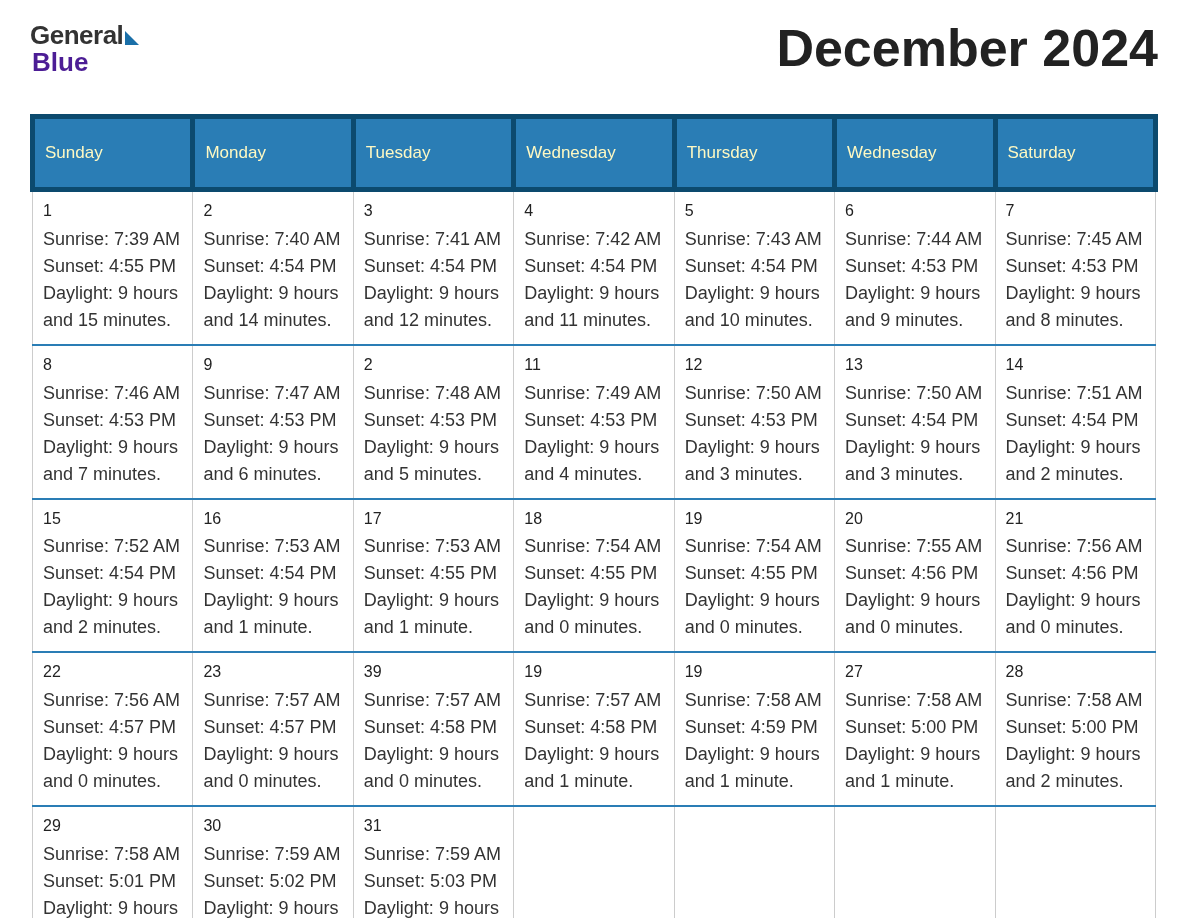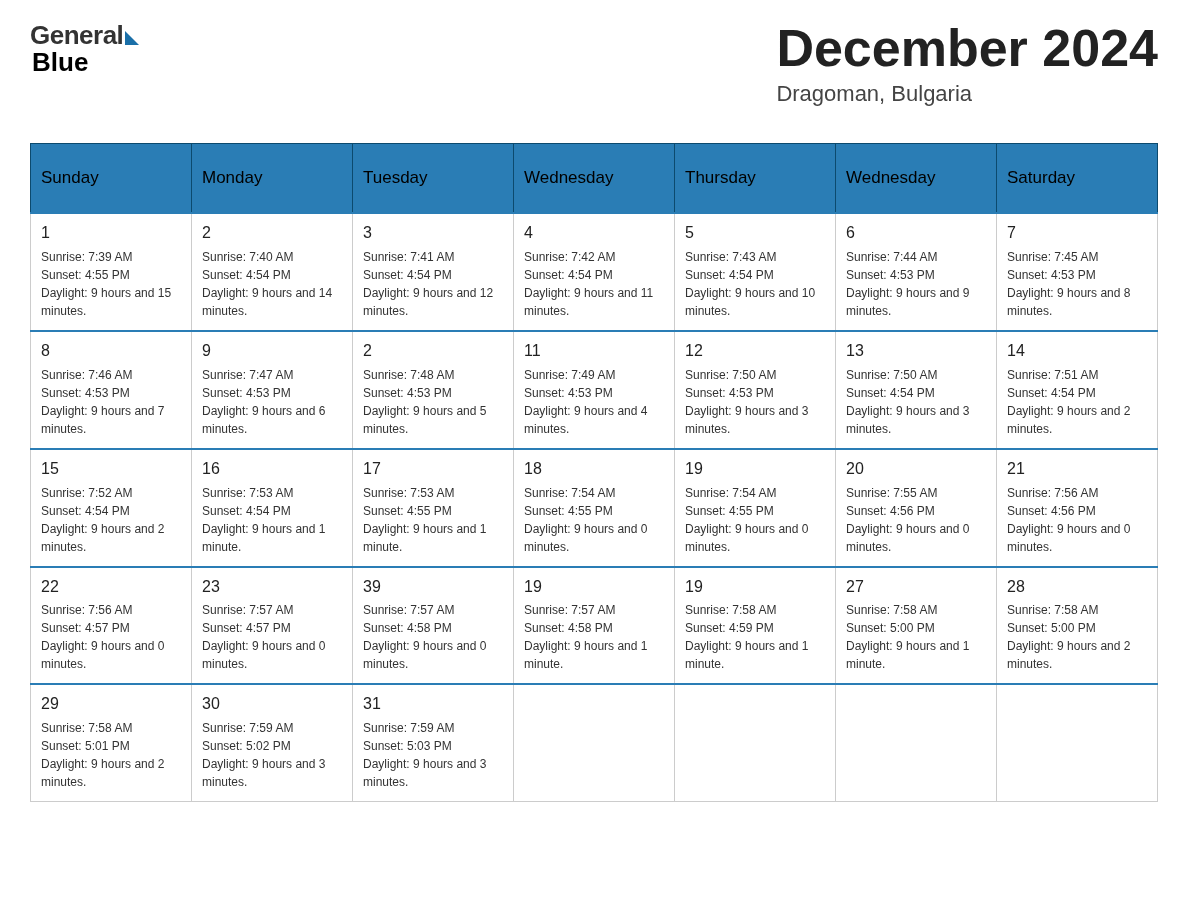--- a/index.html
+++ b/index.html
@@ -36,69 +36,70 @@
       height: 0;
       border-left: 14px solid #1a6fa8;
       border-top: 14px solid transparent;
       border-bottom: 0px solid transparent;
       margin-left: 2px;
       margin-top: 4px;
     }
     .logo-blue {
       font-size: 26px;
       font-weight: bold;
-      color: #000000;
+      color: #4c1d95;
       margin-top: -4px;
       margin-left: 2px;
     }
     .title-block {
+      text-align: right;
     }
     .month-title {
       font-size: 52px;
       font-weight: bold;
       color: #222;
       line-height: 1.1;
     }
     .location-title {
       font-size: 22px;
       color: #444;
       margin-top: 4px;
     }
     table {
       width: 100%;
       border-collapse: collapse;
       table-layout: fixed;
     }
     thead tr th {
       background-color: #2a7db5;
-      color: #000000;
+      color: #fef9c3;
       font-size: 17px;
       font-weight: normal;
       padding: 24px 10px;
       text-align: left;
-      border: 1px solid #0c4a6e;
+      border: 5px solid #0c4a6e;
     }
     tbody tr td {
       vertical-align: top;
       padding: 7px 10px 10px 10px;
       font-size: 13.5px;
       color: #222;
       border: 1px solid #ccc;
       border-top: 2px solid #2a7db5;
       line-height: 1.55;
       min-height: 90px;
     }
     tbody tr td .day-num {
       font-size: 16px;
       font-weight: normal;
       display: block;
       margin-bottom: 2px;
     }
     tbody tr td .day-info {
-      font-size: 12px;
+      font-size: 18px;
       color: #333;
       line-height: 1.5;
     }
     tbody tr td.empty {
       background: #fff;
       border-top: 2px solid #2a7db5;
     }
   </style>
 </head>
 <body>
@@ -106,21 +107,20 @@
 <div class="header">
   <div class="logo">
     <div class="logo-top">
       <span class="logo-general">General</span>
       <div class="logo-arrow"></div>
     </div>
     <span class="logo-blue">Blue</span>
   </div>
   <div class="title-block">
     <div class="month-title">December 2024</div>
-    <div class="location-title">Dragoman, Bulgaria</div>
   </div>
 </div>
 
 <table>
   <thead>
     <tr>
     <th>Sunday</th>
         <th>Monday</th>
         <th>Tuesday</th>
         <th>Wednesday</th>

